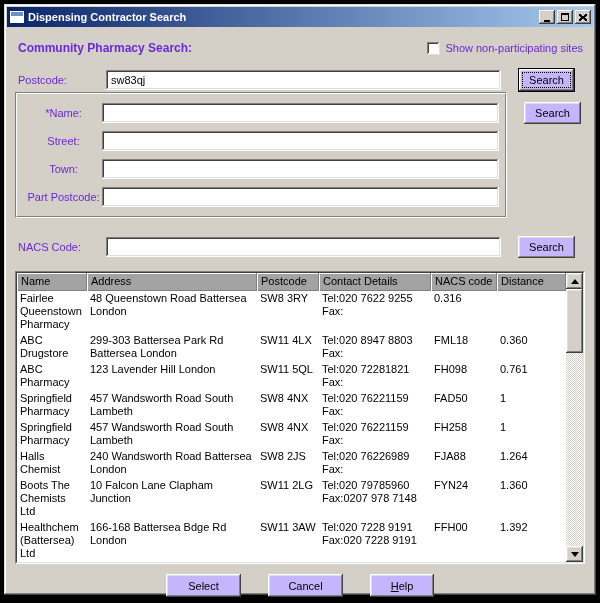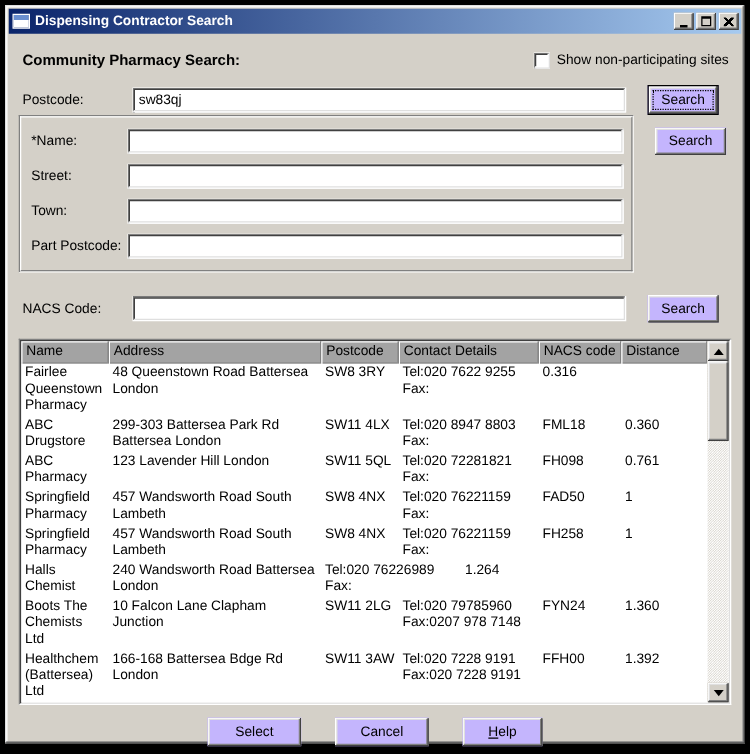--- a/index.html
+++ b/index.html
@@ -52,21 +52,21 @@
     background:
       linear-gradient(45deg,  transparent 40%, #000 40%, #000 60%, transparent 60%),
       linear-gradient(-45deg, transparent 40%, #000 40%, #000 60%, transparent 60%);
   }
   
   .content {
     flex: 1; padding: 0 11px;
     display: flex; flex-direction: column;
     color: #000;
   }
-  .navy { color: #000000; }
+  .navy { color: #6d28d9; }
   .header-row {
     margin: 11px 0 13px 3px;
     display: flex; align-items: center; justify-content: space-between;
   }
   .page-title { font-weight: bold; font-size: 12px; }
   .cb-row { display: flex; align-items: center; gap: 5px; margin-right: 2px; }
   .checkbox {
     width: 13px; height: 13px; background: #fff;
     box-shadow: inset -1px -1px 0 #dfdfdf, inset 1px 1px 0 #808080,
                 inset -2px -2px 0 #ffffff, inset 2px 2px 0 #404040;
@@ -107,21 +107,21 @@
   .gb-outer {
     width: 492px;
     border: 1px solid; border-color: #808080 #ffffff #ffffff #808080;
   }
   .gb-inner {
     border: 1px solid; border-color: #ffffff #808080 #808080 #ffffff;
     padding: 9px 6px 9px 8px;
   }
   .gb-inner .form-row { margin-bottom: 8px; }
   .gb-inner .form-row:last-child { margin-bottom: 0; }
-  .gb-inner .lbl { width: 77px; padding-left: 0; }
+  .gb-inner .lbl { width: 77px; padding-left: 0; text-align: center; }
   .gb-inner .tb { flex: 1; width: auto; }
   .group-btn { margin-top: 10px; }
   .row-nacs { margin: 9px 0 13px; }
   
   .lv-outer {
     flex: 1;
     border: 1px solid; border-color: #808080 #ffffff #ffffff #808080;
     margin-bottom: 10px;
   }
   .lv-inner {
@@ -321,24 +321,26 @@
     <div class="lv-cell c-contact">
       <div>Tel:020 76221159</div>
       <div>Fax:</div>
     </div>
     <div class="lv-cell c-nacs">FH258</div>
     <div class="lv-cell c-dist">1</div>
   </div>
               <div class="lv-row">
     <div class="lv-cell c-name">Halls Chemist</div>
     <div class="lv-cell c-addr">240 Wandsworth Road Battersea London</div>
+    <div class="lv-cell c-pc">SW8 2JS</div>
     <div class="lv-cell c-contact">
       <div>Tel:020 76226989</div>
       <div>Fax:</div>
     </div>
+    <div class="lv-cell c-nacs">FJA88</div>
     <div class="lv-cell c-dist">1.264</div>
   </div>
               <div class="lv-row">
     <div class="lv-cell c-name">Boots The Chemists Ltd</div>
     <div class="lv-cell c-addr">10 Falcon Lane Clapham Junction</div>
     <div class="lv-cell c-pc">SW11 2LG</div>
     <div class="lv-cell c-contact">
       <div>Tel:020 79785960</div>
       <div>Fax:0207 978 7148</div>
     </div>

